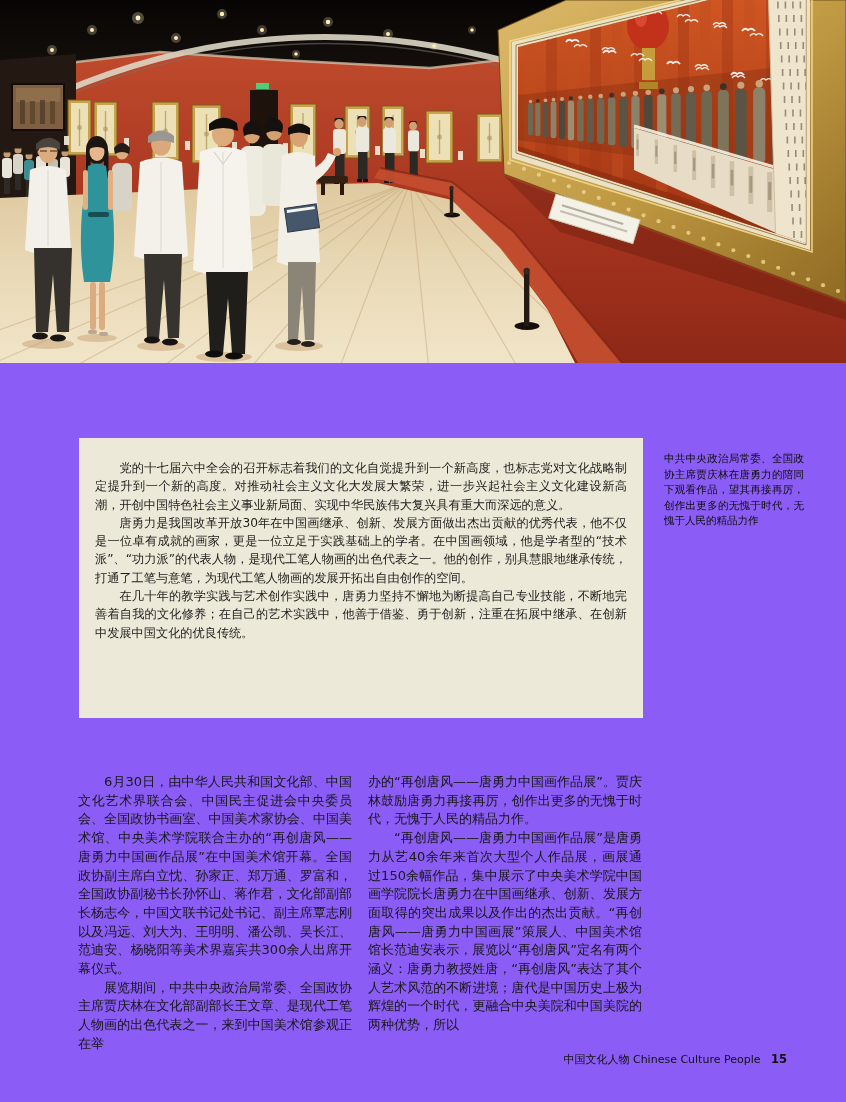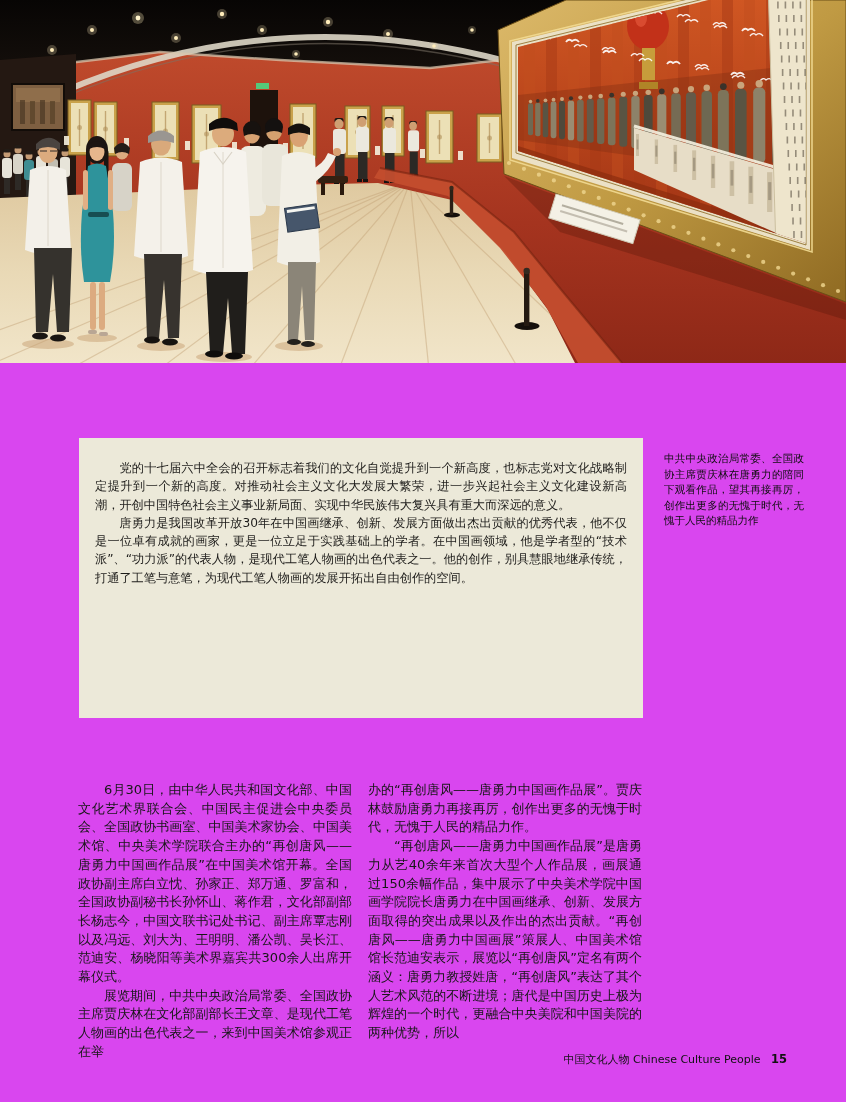--- a/index.html
+++ b/index.html
@@ -1,22 +1,22 @@
 <!DOCTYPE html>
 <html><head>
 <meta charset="utf-8">
 <style>
   html,body{margin:0;padding:0;background:#ffffff;}
   body{width:846px;height:1102px;position:relative;font-family:"DejaVu Sans","Liberation Sans",sans-serif;}
-  .page{position:absolute;left:0;top:0;width:846px;height:1102px;background:#d946ef;overflow:hidden;}
+  .page{position:absolute;left:0;top:0;width:846px;height:1102px;background:#8b5cf6;overflow:hidden;}
   .photo{position:absolute;left:0;top:0;width:846px;height:363px;overflow:hidden;}
   .intro-box{position:absolute;left:79px;top:438px;width:564px;height:280px;background:#ece9d9;box-sizing:border-box;padding:21px 16px 0 16px;}
   .intro-box p{margin:0;font-size:12.2px;line-height:18.3px;text-align:justify;text-indent:2em;color:#1d1c1a;}
   .photo-caption{position:absolute;left:664px;top:451px;width:140px;font-size:10.5px;line-height:15.6px;font-weight:normal;color:#0d0d0d;text-align:justify;}
-  .col{position:absolute;top:773px;width:274px;margin-top:8px;}
+  .col{position:absolute;top:773px;width:274px;}
   .col p{margin:0;font-size:13px;line-height:18.7px;text-align:justify;color:#171717;}
   .col-left{left:78px;}
   .col-right{left:368px;}
   p.ind{text-indent:2em;}
   .footer{position:absolute;top:1052px;right:59px;font-size:11px;color:#111;white-space:nowrap;}
   .footer .pageno{font-weight:bold;margin-left:7px;font-size:11.5px;}
 </style>
 </head>
 <body>
 
@@ -582,20 +582,21 @@
           <ellipse cx="294" cy="342" rx="7" ry="3" fill="#23201c"></ellipse>
           <ellipse cx="308" cy="344" rx="7" ry="3" fill="#23201c"></ellipse>
         </g>
       </g>
     </svg>
   </div>
 
   <div class="intro-box">
     <p>党的十七届六中全会的召开标志着我们的文化自觉提升到一个新高度，也标志党对文化战略制定提升到一个新的高度。对推动社会主义文化大发展大繁荣，进一步兴起社会主义文化建设新高潮，开创中国特色社会主义事业新局面、实现中华民族伟大复兴具有重大而深远的意义。</p>
     <p>唐勇力是我国改革开放30年在中国画继承、创新、发展方面做出杰出贡献的优秀代表，他不仅是一位卓有成就的画家，更是一位立足于实践基础上的学者。在中国画领域，他是学者型的“技术派”、“功力派”的代表人物，是现代工笔人物画的出色代表之一。他的创作，别具慧眼地继承传统，打通了工笔与意笔，为现代工笔人物画的发展开拓出自由创作的空间。</p>
+    <p>在几十年的教学实践与艺术创作实践中，唐勇力坚持不懈地为断提高自己专业技能，不断地完善着自我的文化修养；在自己的艺术实践中，他善于借鉴、勇于创新，注重在拓展中继承、在创新中发展中国文化的优良传统。</p>
   </div>
 
   <div class="photo-caption">中共中央政治局常委、全国政协主席贾庆林在唐勇力的陪同下观看作品，望其再接再厉，创作出更多的无愧于时代，无愧于人民的精品力作</div>
 
   <div class="col col-left">
     <p class="ind">6月30日，由中华人民共和国文化部、中国文化艺术界联合会、中国民主促进会中央委员会、全国政协书画室、中国美术家协会、中国美术馆、中央美术学院联合主办的“再创唐风——唐勇力中国画作品展”在中国美术馆开幕。全国政协副主席白立忱、孙家正、郑万通、罗富和，全国政协副秘书长孙怀山、蒋作君，文化部副部长杨志今，中国文联书记处书记、副主席覃志刚以及冯远、刘大为、王明明、潘公凯、吴长江、范迪安、杨晓阳等美术界嘉宾共300余人出席开幕仪式。</p>
     <p class="ind">展览期间，中共中央政治局常委、全国政协主席贾庆林在文化部副部长王文章、是现代工笔人物画的出色代表之一，来到中国美术馆参观正在举</p>
   </div>
   <div class="col col-right">
     <p>办的“再创唐风——唐勇力中国画作品展”。贾庆林鼓励唐勇力再接再厉，创作出更多的无愧于时代，无愧于人民的精品力作。</p>

